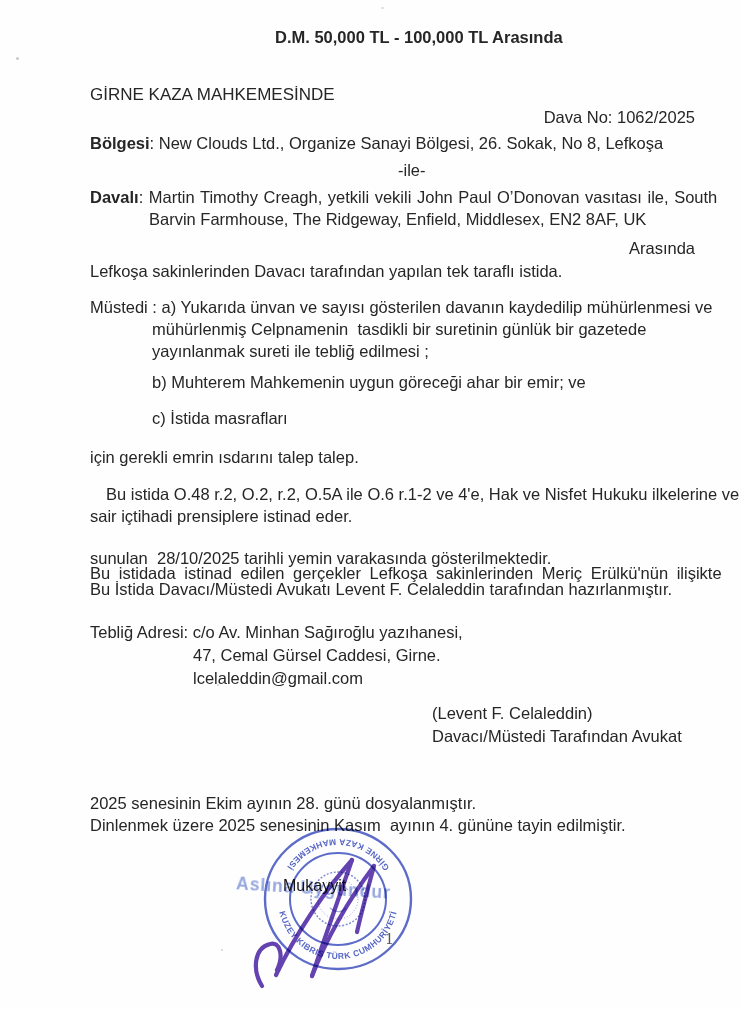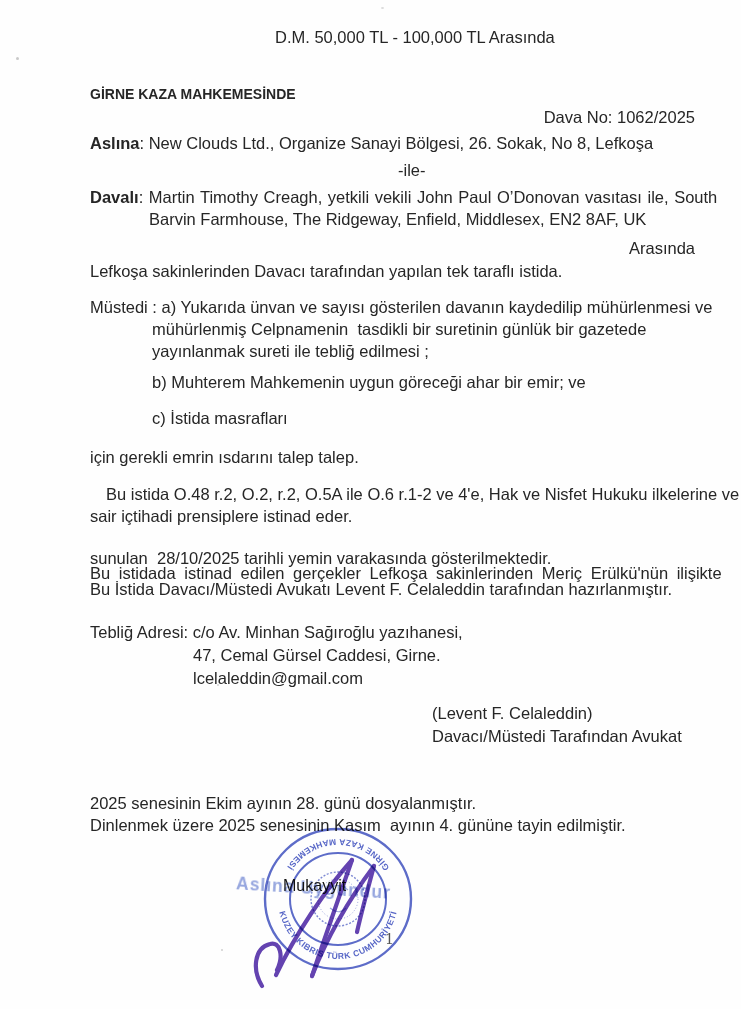--- a/index.html
+++ b/index.html
@@ -23,27 +23,27 @@
     color:#7e92d8;letter-spacing:1px;transform:rotate(3.5deg);opacity:.8;
     mix-blend-mode:multiply;filter:blur(0.3px);z-index:2;white-space:pre;
   }
   #pagenum{position:absolute;left:385px;top:929px;font-family:"DejaVu Serif",serif;font-size:14px;color:#555;z-index:7;}
 </style>
 </head>
 <body>
 
 <div id="page">
 
-  <div class="ln" style="left:275px;top:27px;">D.M. 50,000 TL - 100,000 TL Arasında</div>
+  <div class="ln" style="left:275px;top:27px;font-weight:bold;">D.M. 50,000 TL - 100,000 TL Arasında</div>
 
-  <div class="ln" style="left:90px;top:84px;font-size:14px;font-weight:bold;">GİRNE KAZA MAHKEMESİNDE</div>
+  <div class="ln" style="left:90px;top:84px;font-size:17px;">GİRNE KAZA MAHKEMESİNDE</div>
 
   <div class="ln right" style="top:107px;">Dava No: 1062/2025</div>
 
-  <div class="ln" style="left:90px;top:133px;"><span class="b">Aslına</span><span>: New Clouds Ltd., Organize Sanayi Bölgesi, 26. Sokak, No 8, Lefkoşa</span></div>
+  <div class="ln" style="left:90px;top:133px;"><span class="b">Bölgesi</span><span>: New Clouds Ltd., Organize Sanayi Bölgesi, 26. Sokak, No 8, Lefkoşa</span></div>
 
   <div class="ln" style="left:398px;top:160px;">-ile-</div>
 
   <div class="ln" style="left:90px;top:187px;word-spacing:1px;"><span class="b">Davalı</span><span>: Martin Timothy Creagh, yetkili vekili John Paul O’Donovan vasıtası ile, South</span></div>
   <div class="ln" style="left:149px;top:209px;">Barvin Farmhouse, The Ridgeway, Enfield, Middlesex, EN2 8AF, UK</div>
 
   <div class="ln right" style="top:238px;">Arasında</div>
 
   <div class="ln" style="left:90px;top:261px;">Lefkoşa sakinlerinden Davacı tarafından yapılan tek taraflı istida.</div>
 

